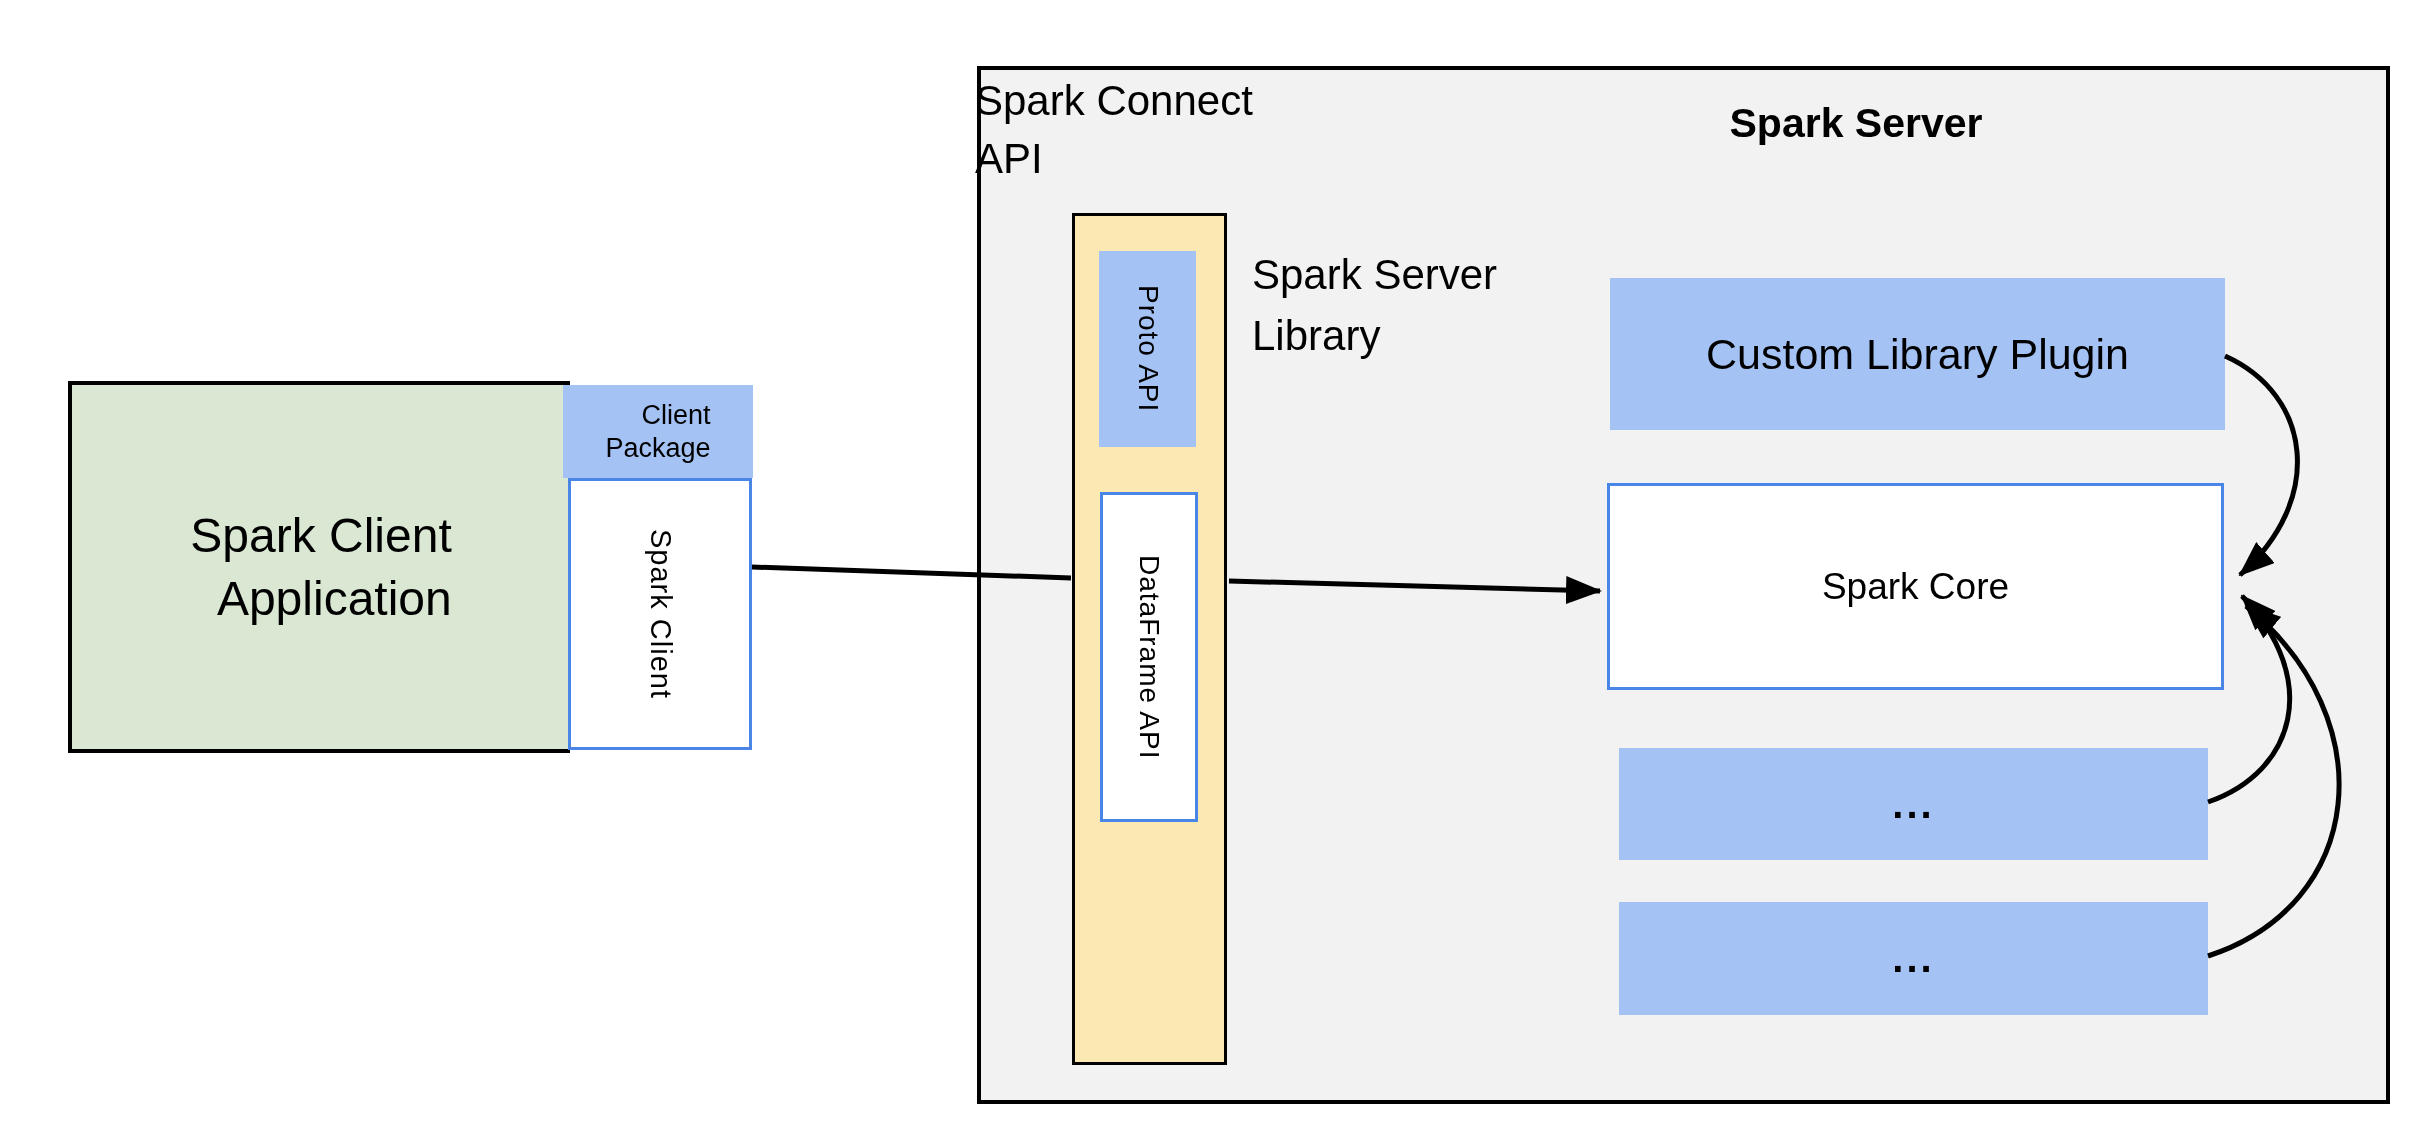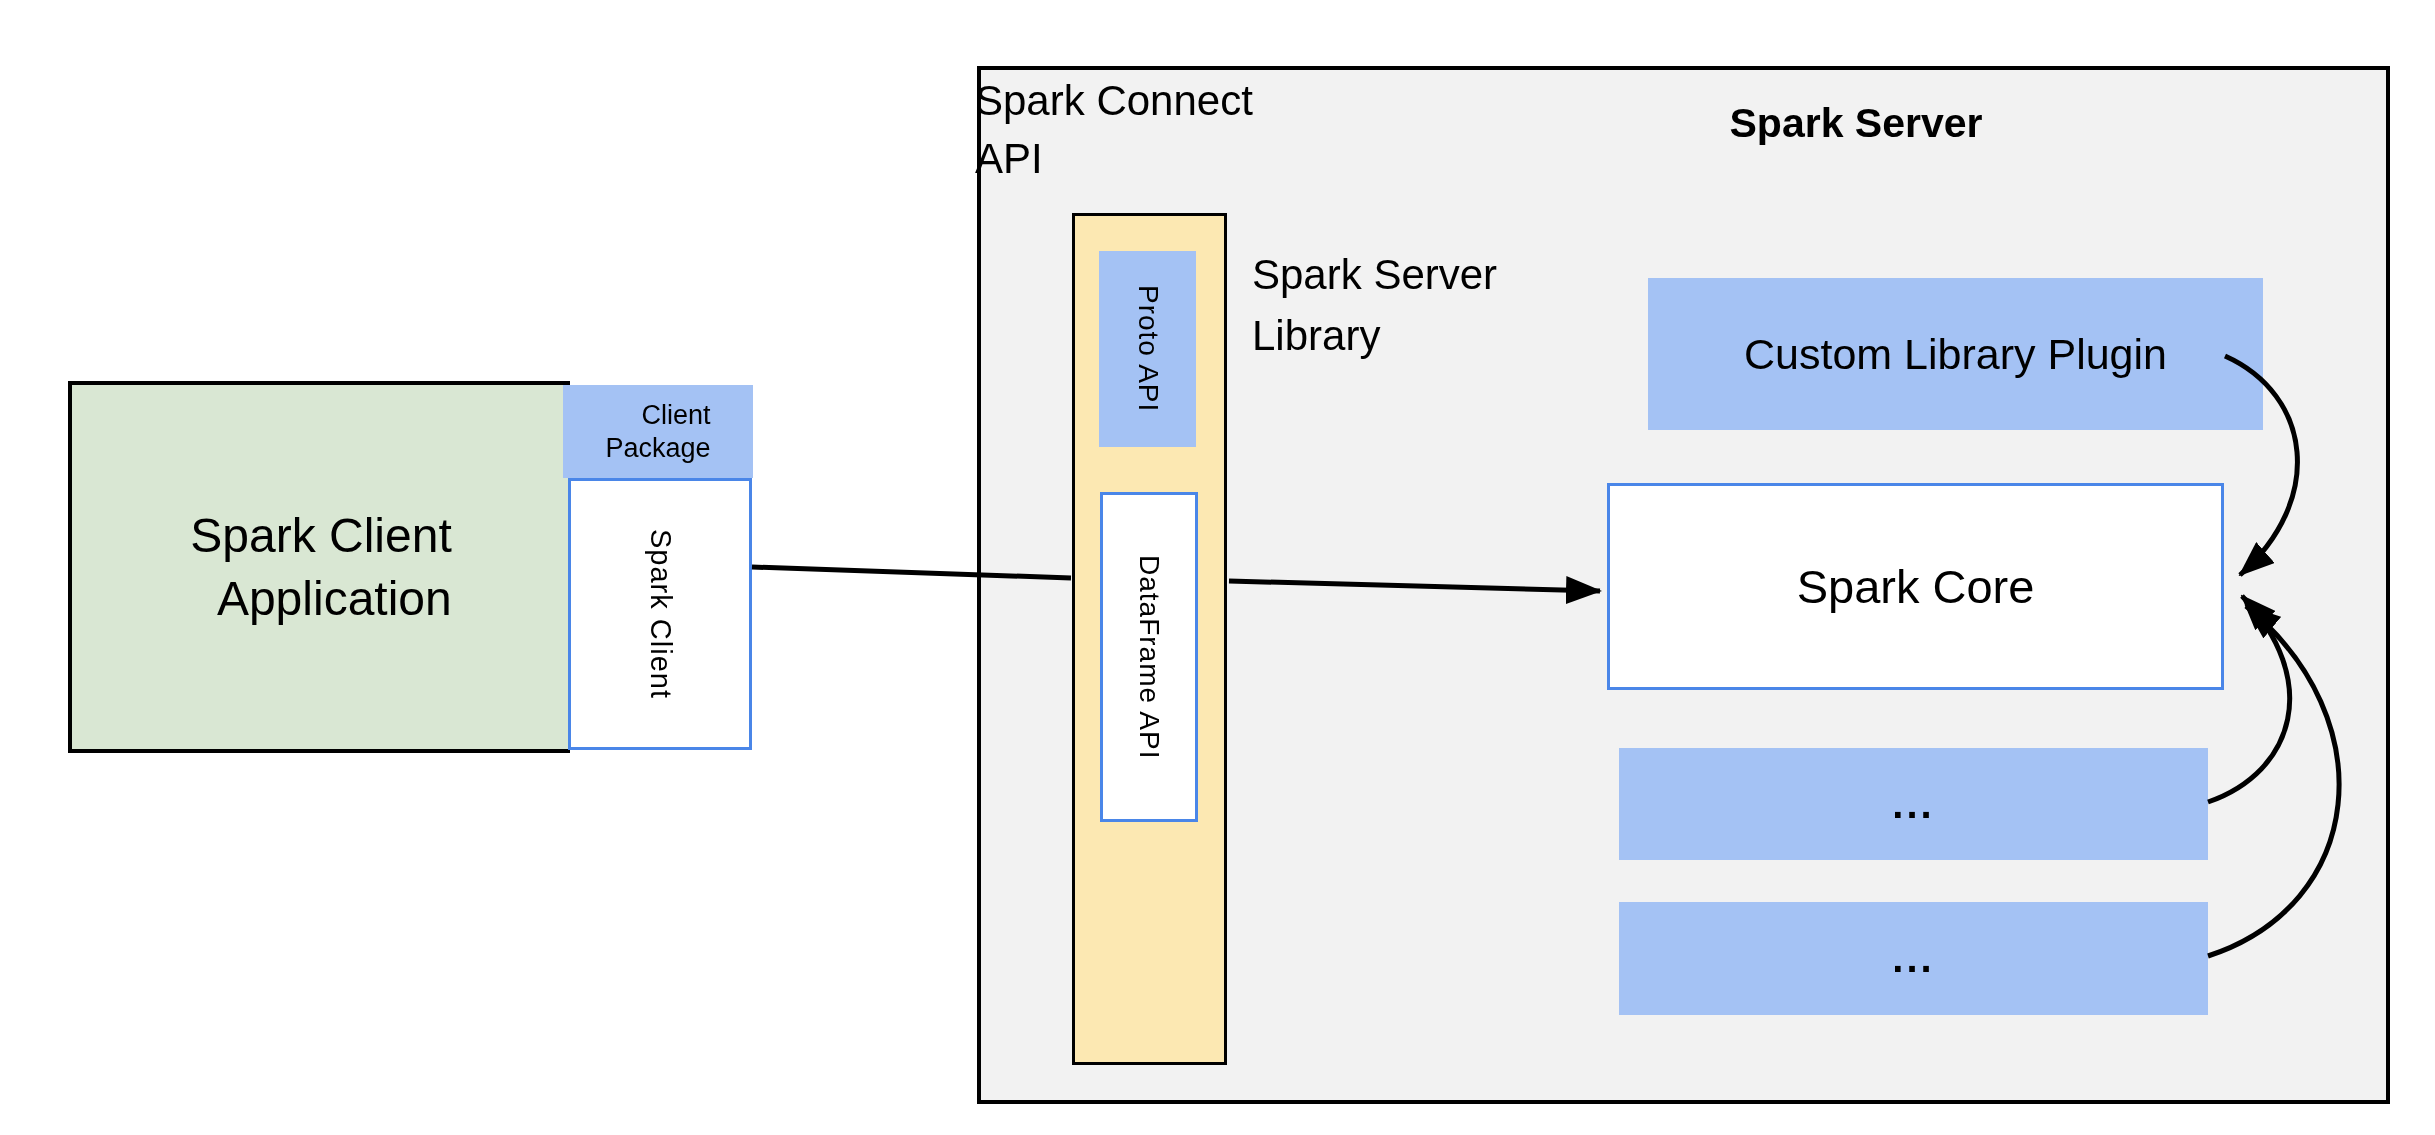--- a/index.html
+++ b/index.html
@@ -30,25 +30,25 @@
 
   
   .yellow-box{left:1072px;top:213px;width:155px;height:852px;background:#fce8b2;
               border:3px solid #000;}
   .proto-box{left:1099px;top:251px;width:97px;height:196px;background:#a4c2f4;}
   .df-box{left:1100px;top:492px;width:98px;height:330px;background:#fff;
           border:3px solid #4a86e8;}
   .vtext{writing-mode:vertical-rl;font-size:28px;letter-spacing:1px;}
 
   
-  .plugin-box{left:1610px;top:278px;width:615px;height:152px;background:#a4c2f4;margin-left:38px;}
+  .plugin-box{left:1610px;top:278px;width:615px;height:152px;background:#a4c2f4;}
   .plugin-box .lbl{font-size:43px;}
   .core-box{left:1607px;top:483px;width:617px;height:207px;background:#fff;
             border:3px solid #4a86e8;}
-  .core-box .lbl{font-size:47px;}
+  .core-box .lbl{font-size:37px;}
   .dots-box1{left:1619px;top:748px;width:589px;height:112px;background:#a4c2f4;}
   .dots-box2{left:1619px;top:902px;width:589px;height:113px;background:#a4c2f4;}
   .dots{font-size:40px;font-weight:bold;letter-spacing:3px;}
 
   
   #connectors{position:absolute;left:0;top:0;pointer-events:none;}
   #connectors path{stroke:#000;stroke-width:5;fill:none;}
 </style>
 </head>
 <body>

